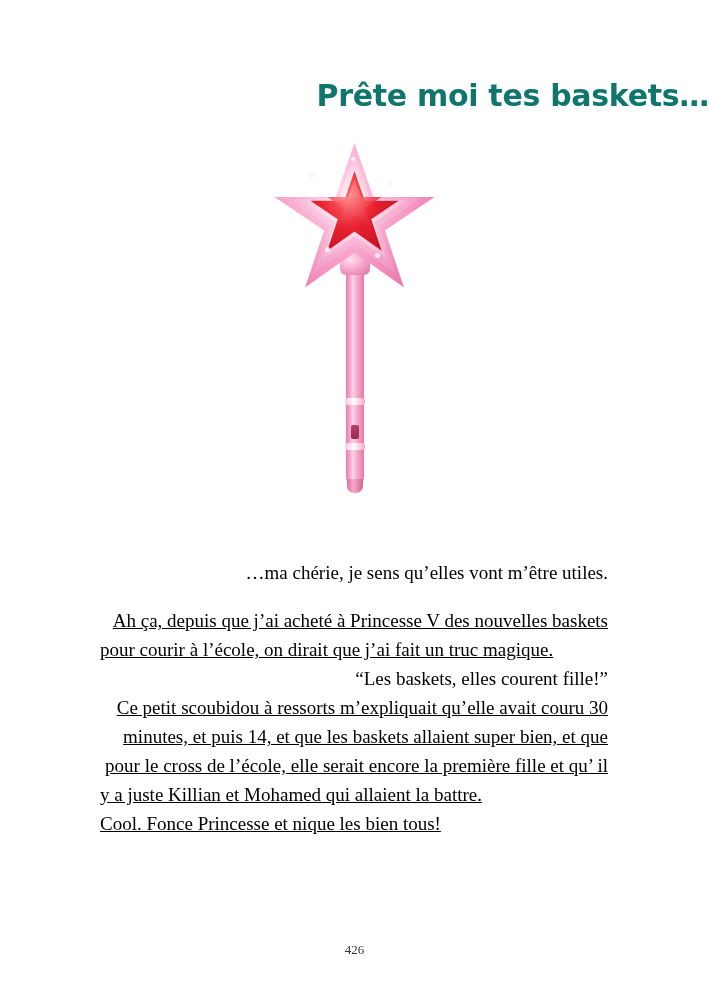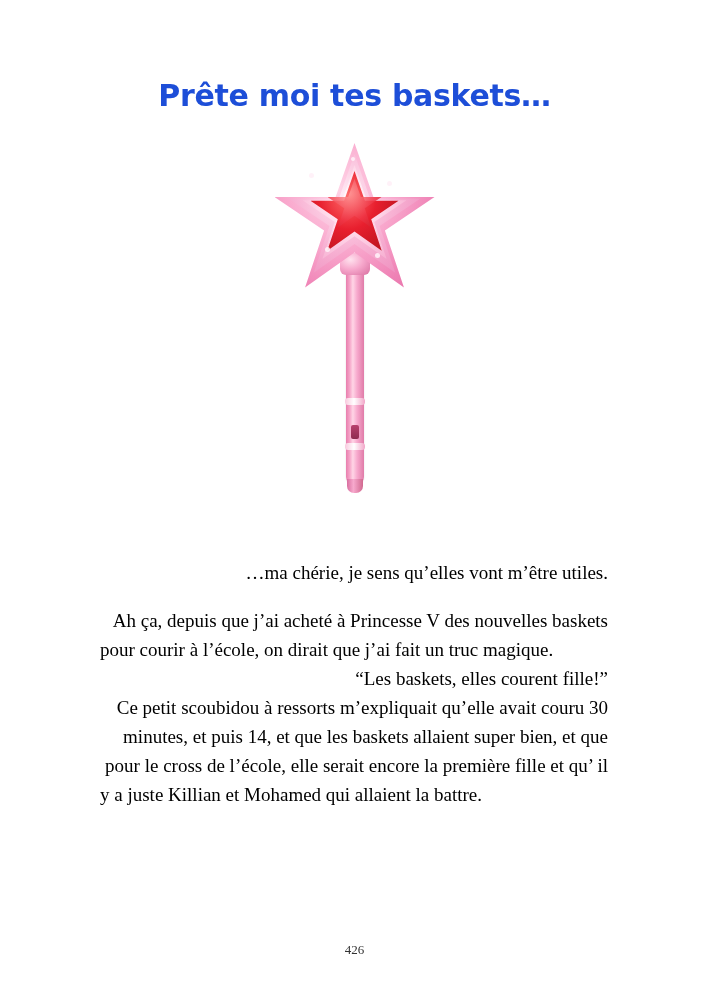--- a/index.html
+++ b/index.html
@@ -17,26 +17,26 @@
   }
   .page {
     position: absolute;
     inset: 0;
   }
   .title {
     position: absolute;
     top: 78px;
     left: 0;
     width: 709px;
-    text-align: center;
+    text-align: right;
     font-family: "DejaVu Sans", sans-serif;
     font-weight: bold;
     font-size: 30px;
     letter-spacing: -0.3px;
-    color: #1d4ed8;
+    color: #0f766e;
   }
 
   
   .figure {
     position: absolute;
     top: 143px;
     left: 0;
     width: 709px;
     height: 360px;
   }
@@ -152,21 +152,21 @@
     width: 508px;
     font-size: 19px;
     line-height: 29px;
   }
   .body-text p {
     margin: 0;
     text-align: right;
   }
   .p-lead { text-align: left; }
   .gap { height: 19px; }
-  .p-just { text-align: justify; text-align-last: left; }
+  .p-just { text-align: justify; text-align-last: left; text-decoration: underline; }
   .page-number {
     position: absolute;
     left: 0;
     top: 942px;
     width: 709px;
     text-align: center;
     font-size: 13px;
     color: #333333;
   }
 </style>
@@ -197,16 +197,17 @@
       <div class="sparkle sp5"></div>
     </div>
   </div>
 
   <div class="body-text">
     <p class="p-lead">…ma chérie, je sens qu’elles vont m’être utiles.</p>
     <div class="gap"></div>
     <p class="p-just">Ah ça, depuis que j’ai acheté à Princesse V des nouvelles baskets pour courir à l’école, on dirait que j’ai fait un truc magique.</p>
     <p class="p-lead">“Les baskets, elles courent fille!”</p>
     <p class="p-just">Ce petit scoubidou à ressorts m’expliquait qu’elle avait couru 30 minutes, et puis 14, et que les baskets allaient super bien, et que pour le cross de l’école, elle serait encore la première fille et qu’ il y a juste Killian et Mohamed qui allaient la battre.</p>
+    <p class="p-just">Cool. Fonce Princesse et nique les bien tous!</p>
   </div>
 
   <div class="page-number">426</div>
 </div>
 
 </body></html>

